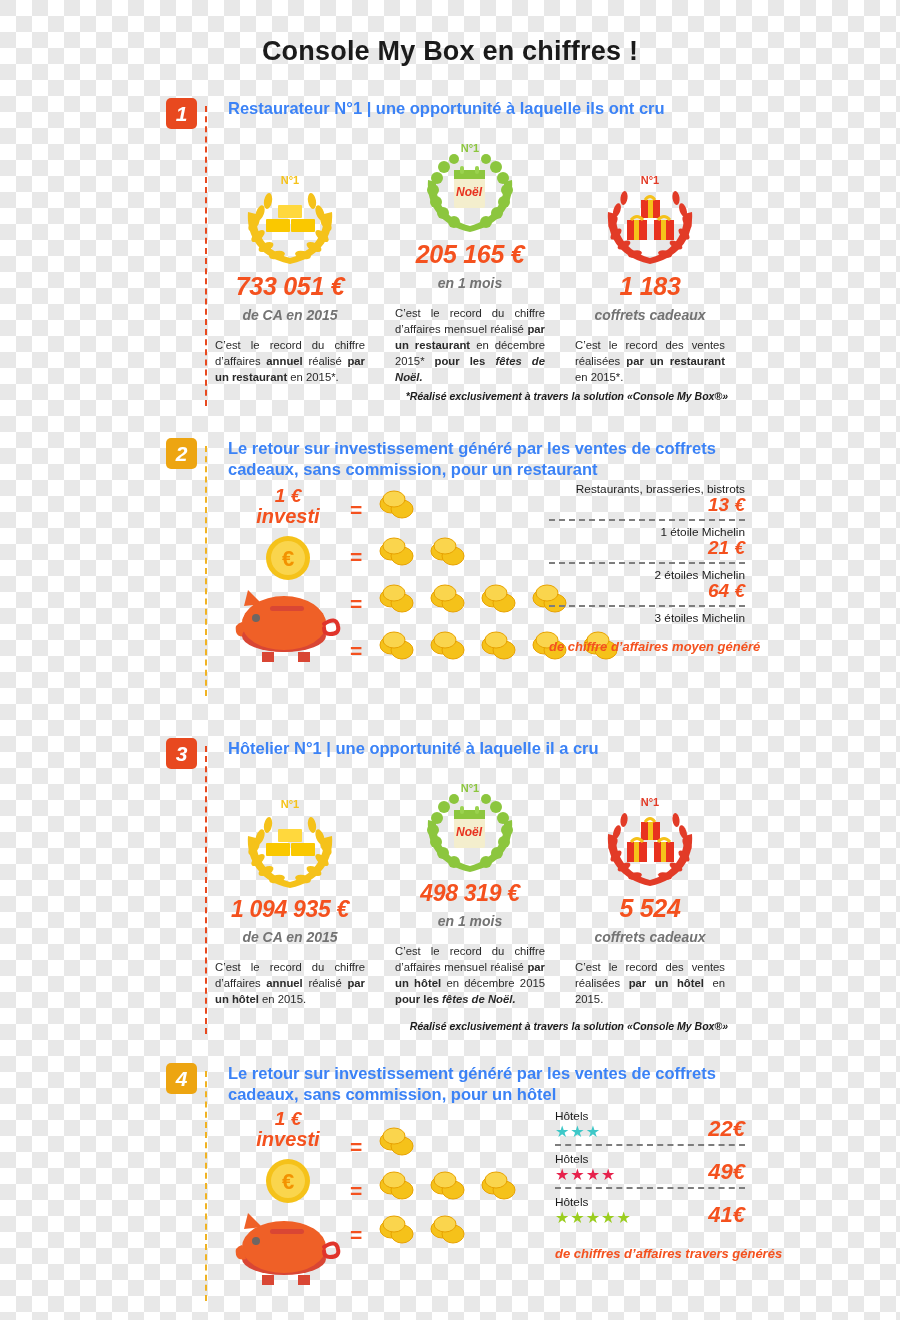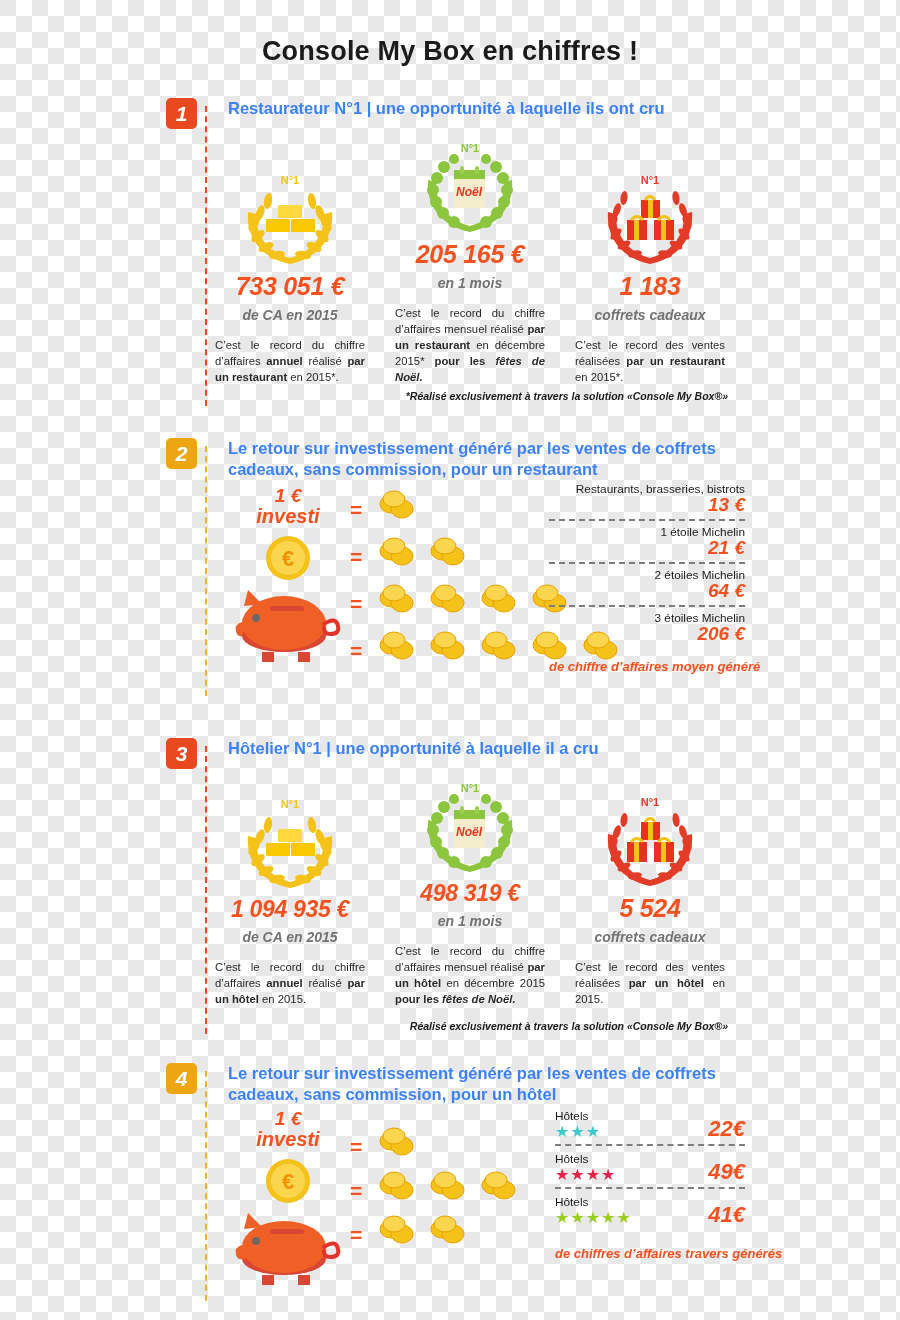--- a/index.html
+++ b/index.html
@@ -399,21 +399,20 @@
           <div class="rc-val">21 €</div>
         </div>
         <div class="dashrule"></div>
         <div class="rc-item">
           <div class="rc-lbl">2 étoiles Michelin</div>
           <div class="rc-val">64 €</div>
         </div>
         <div class="dashrule"></div>
         <div class="rc-item">
           <div class="rc-lbl">3 étoiles Michelin</div>
-          <div class="rc-val">206 €</div>
         </div>
         <div class="caption" style="margin-top:14px;">de chiffre d’affaires moyen généré</div>
       </div>
     </div>
   </div>
 
   <div class="section" id="sec3" style="top:738px;">
     <div class="vline" style="left:205px;top:8px;height:288px;"></div>
     <div class="sec-head">
       <div class="badge red">3</div>

